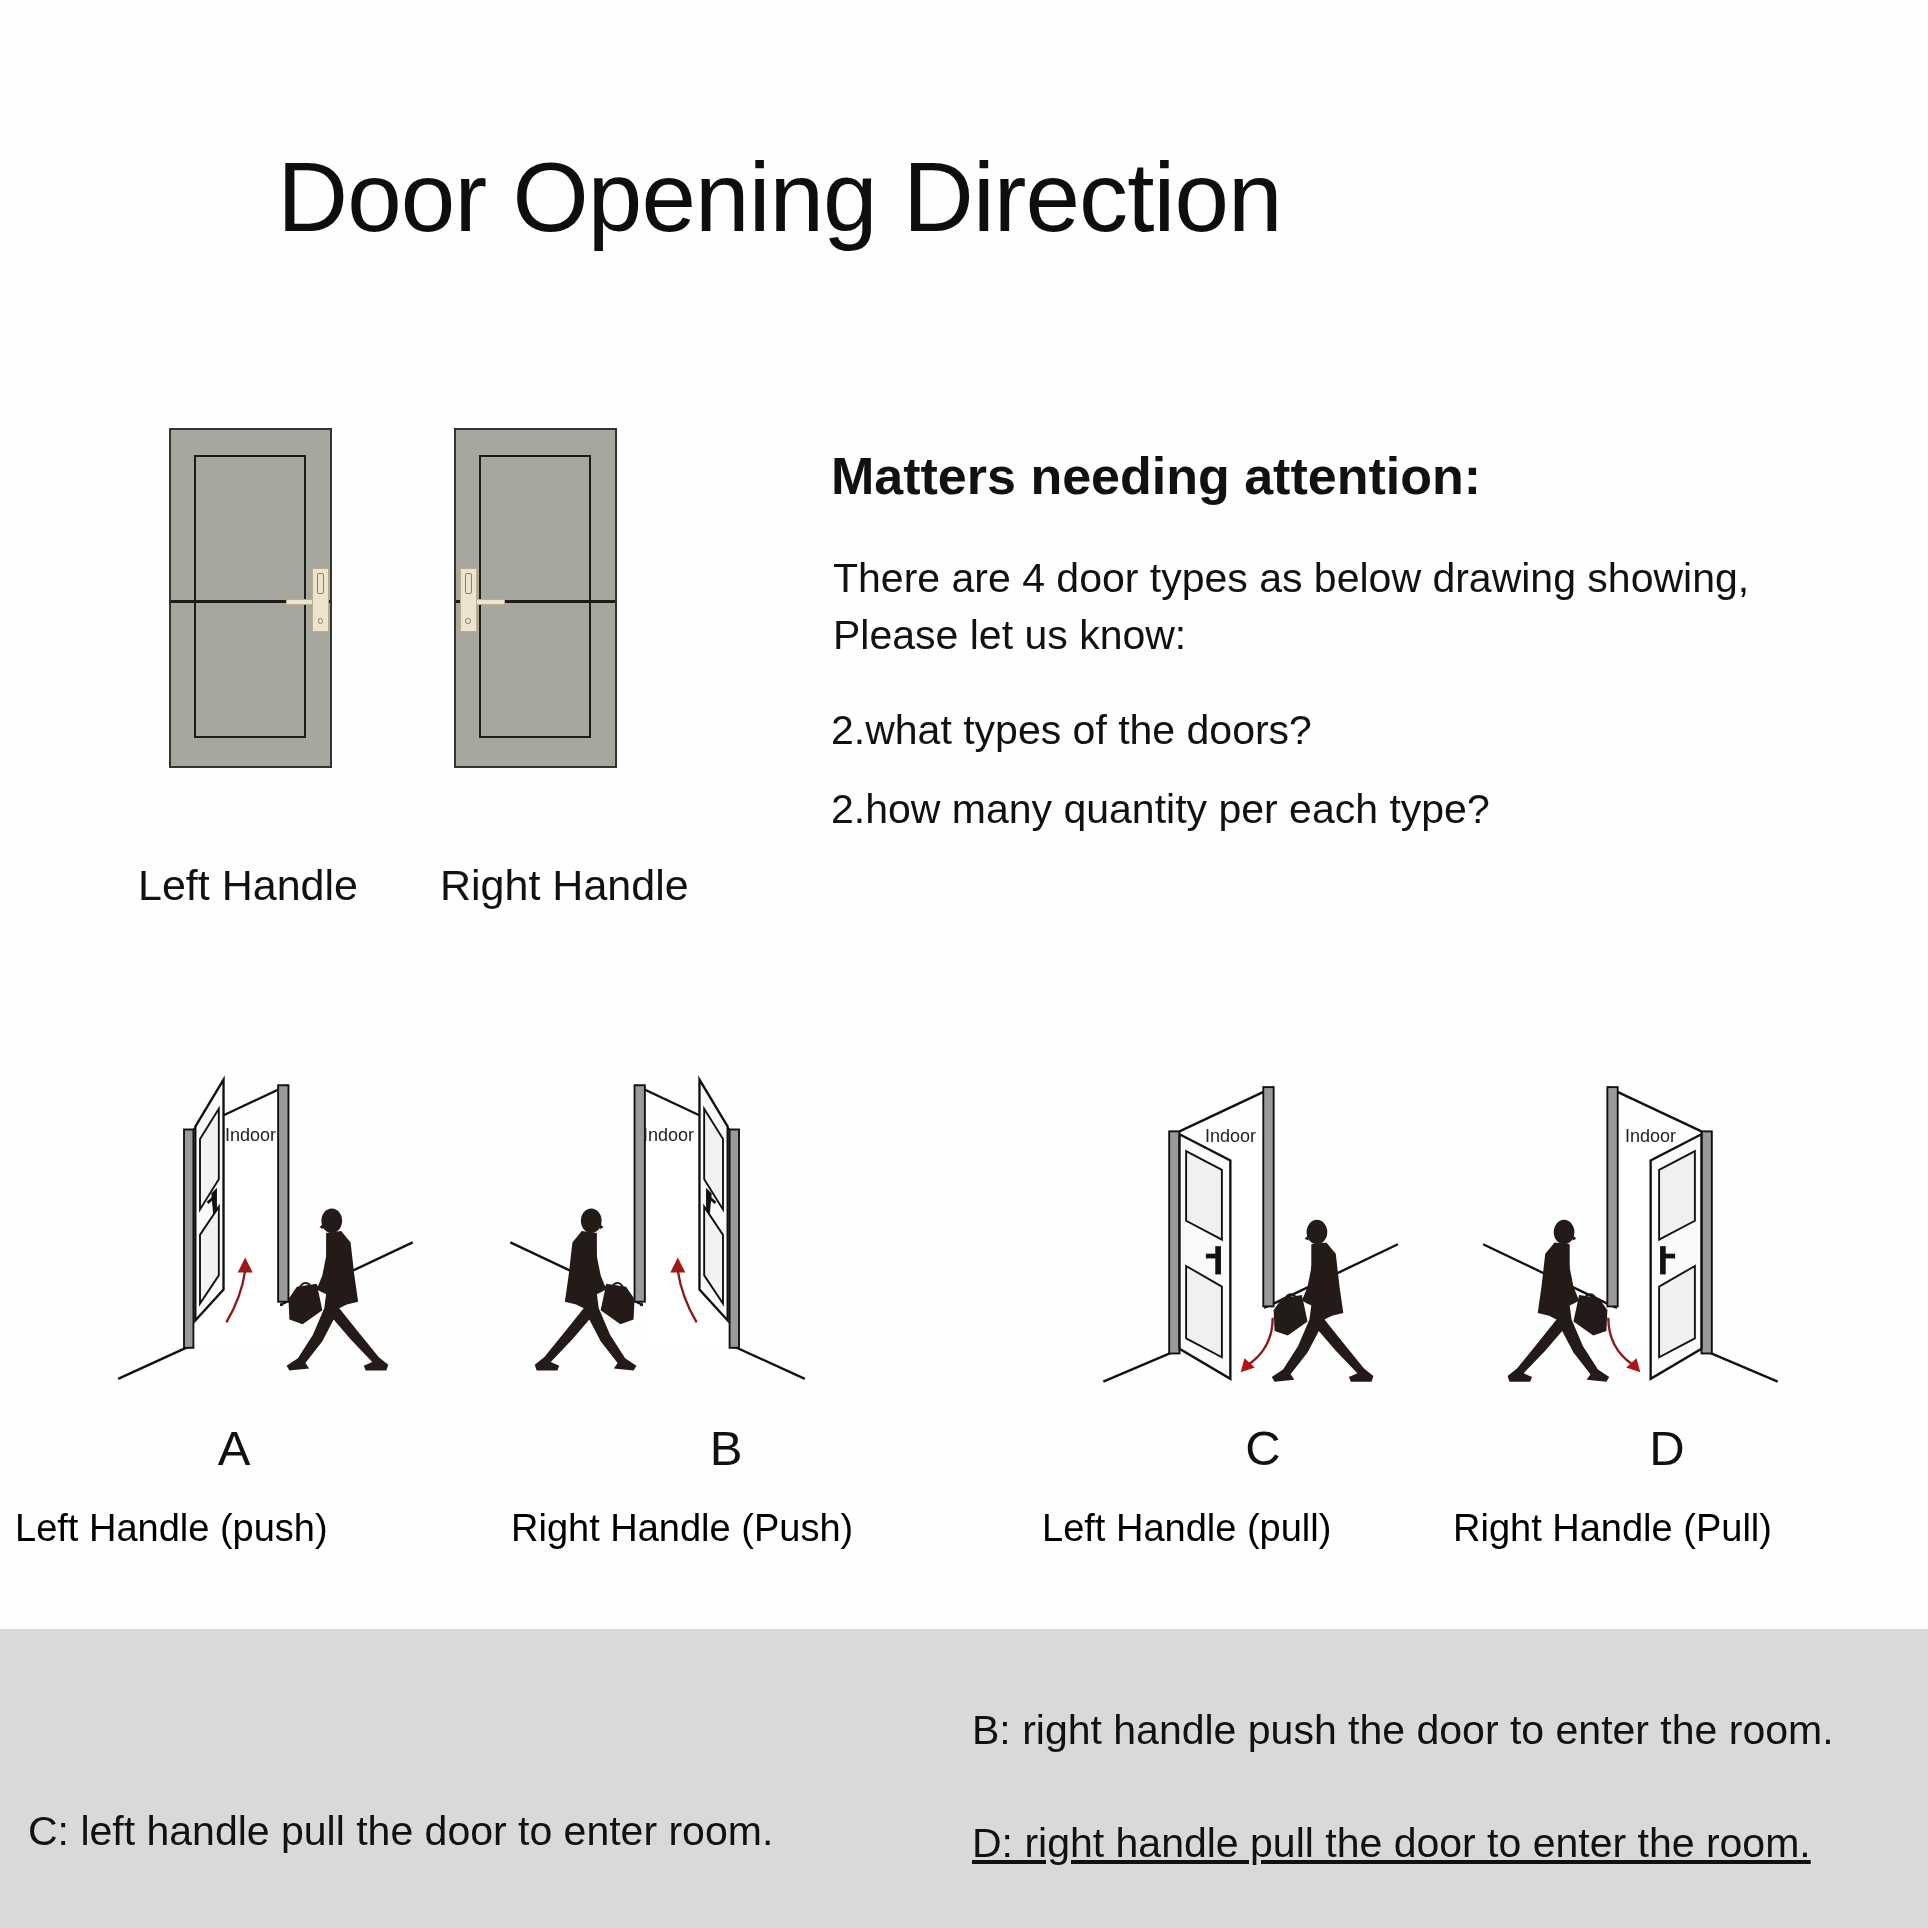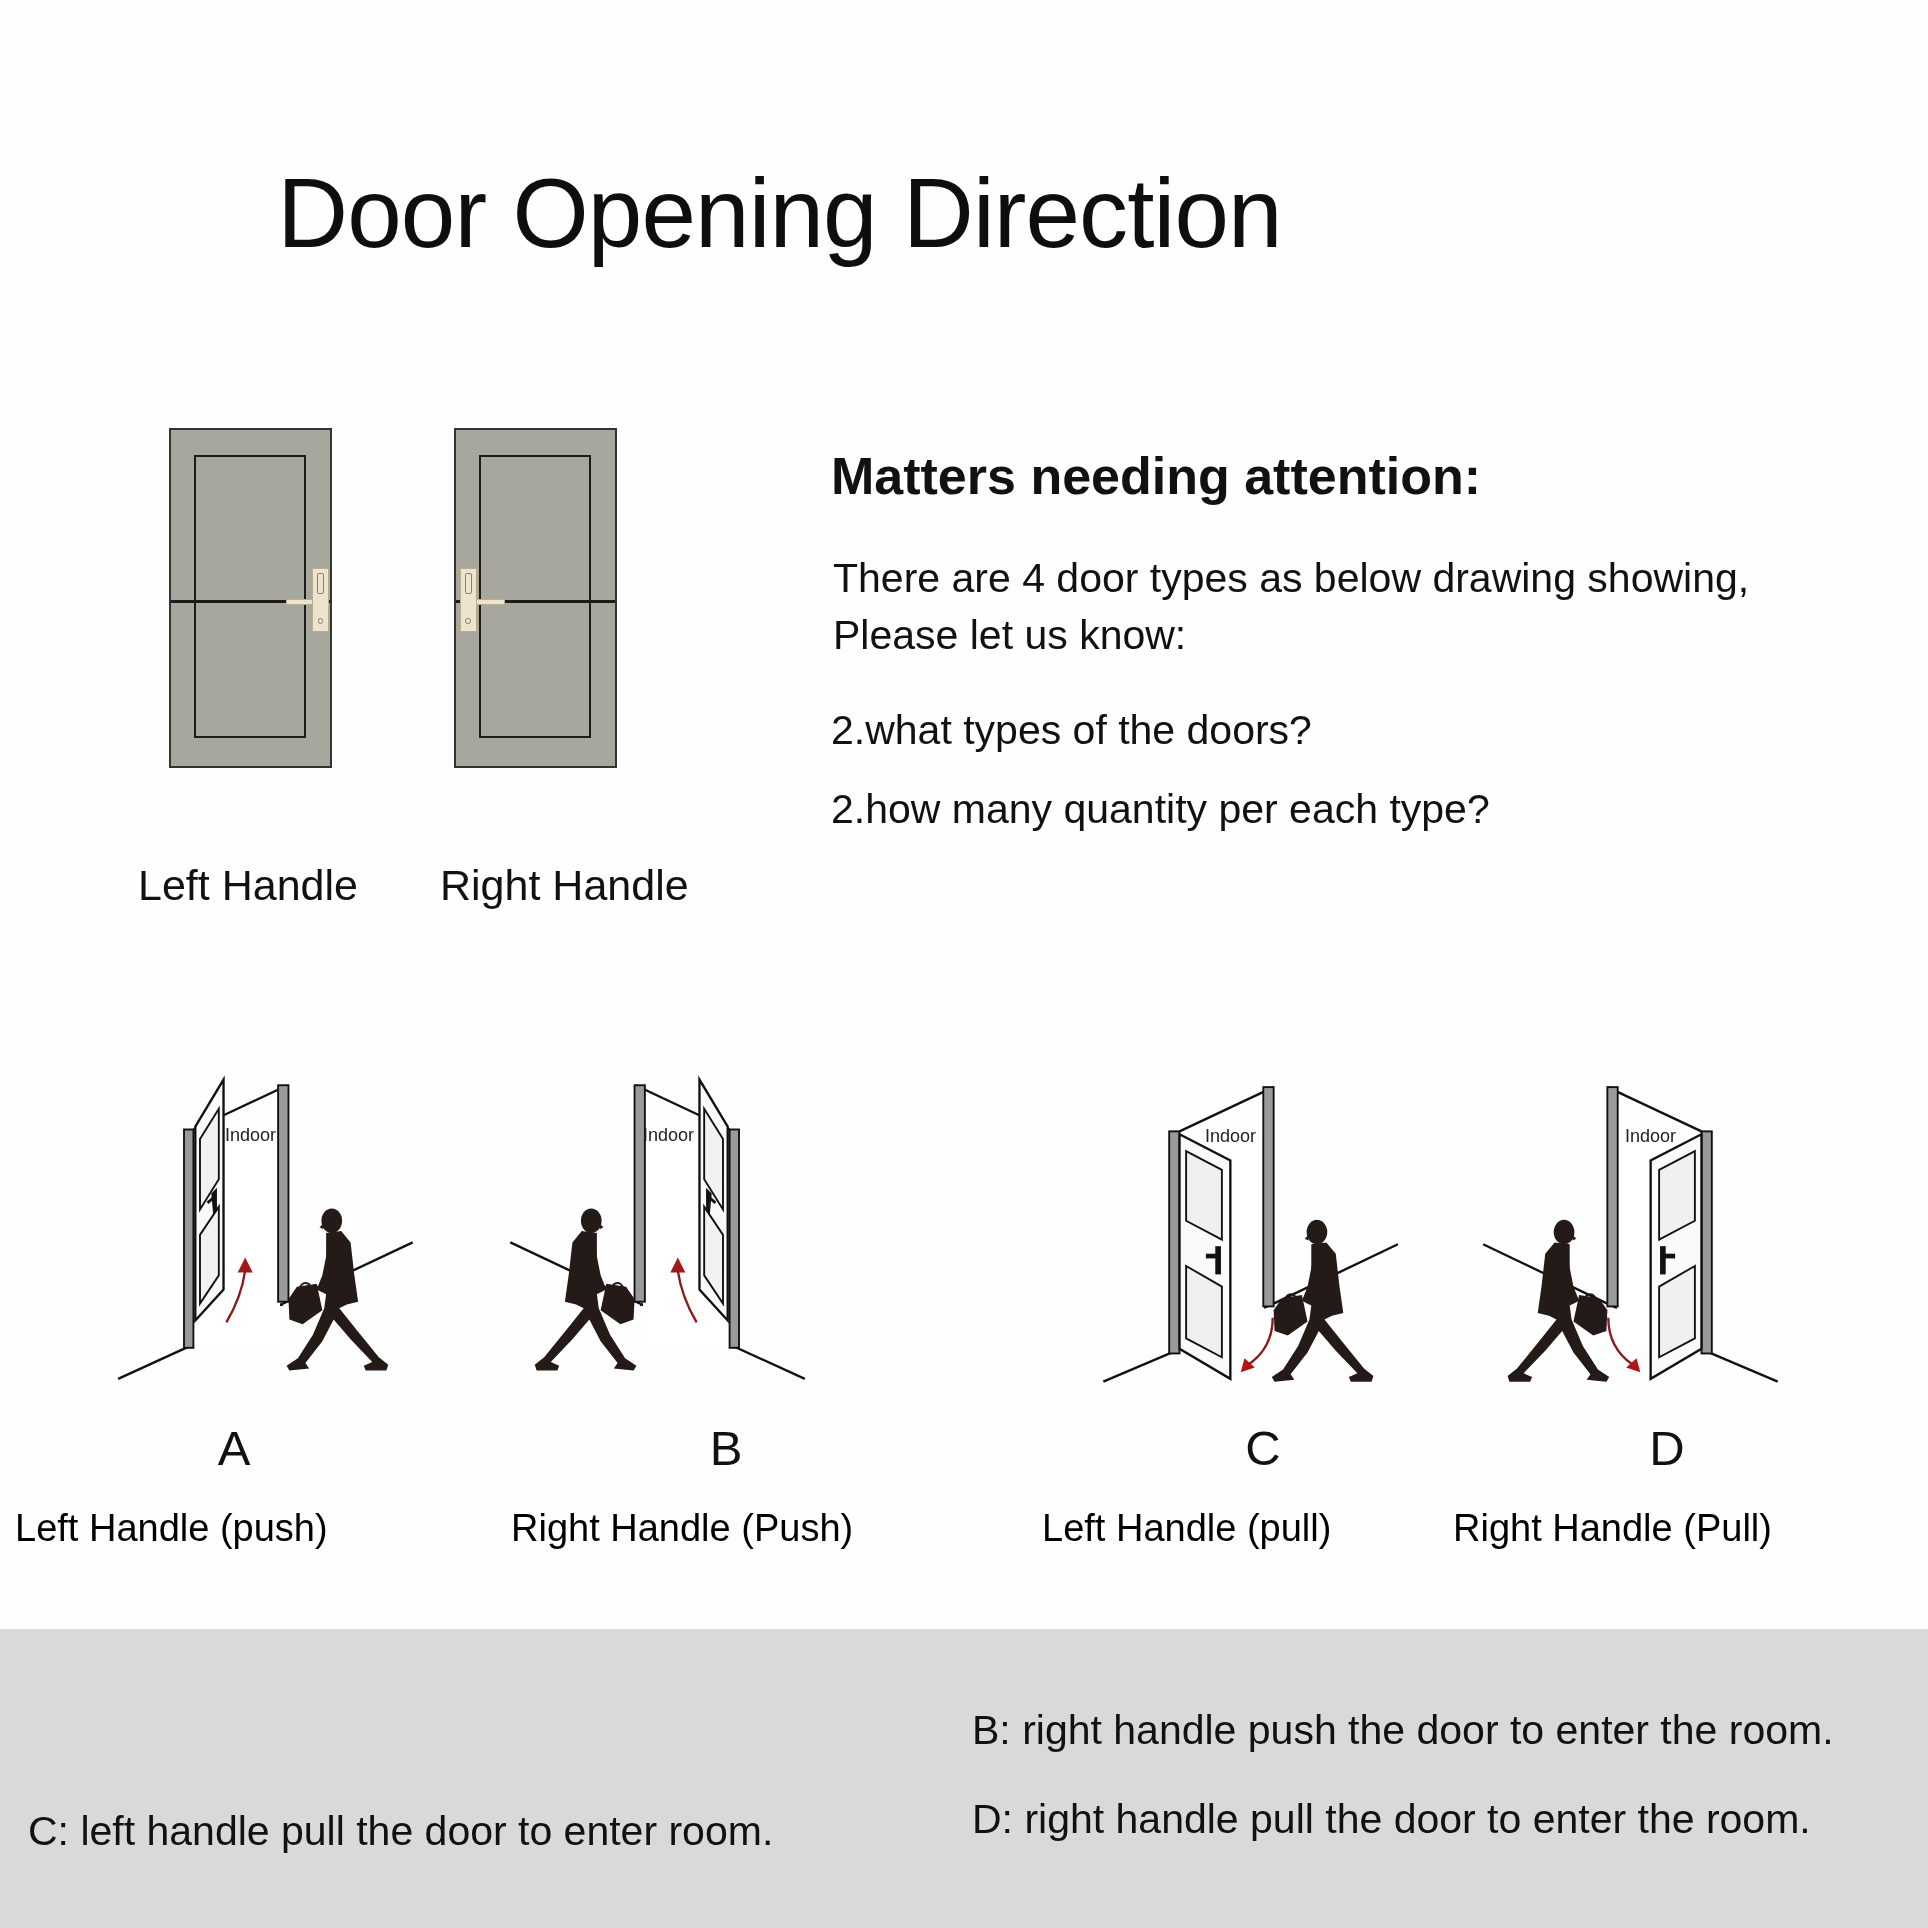--- a/index.html
+++ b/index.html
@@ -4,21 +4,21 @@
 <style>
   html, body { margin: 0; padding: 0; }
   body {
     width: 1928px; height: 1928px; position: relative; overflow: hidden;
     background: #fefefe;
     font-family: "Liberation Sans", sans-serif;
     color: #111;
   }
   .abs { position: absolute; }
   .title {
-    left: 0; width: 1559px; top: 157px; text-align: center;
+    left: 0; width: 1559px; top: 141px; text-align: center;
     font-size: 98px; line-height: 113px; letter-spacing: -0.9px; color: #0e0e0e;
   }
   
   .flat-door {
     width: 163px; height: 340px; top: 428px;
     background: #a7a79d; border: 2.8px solid #333; box-sizing: border-box;
   }
   .flat-door .panel {
     position: absolute; left: 22.6px; top: 25.4px; width: 112px; height: 283px;
     border: 2.8px solid #1c1c1c; box-sizing: border-box;
@@ -198,17 +198,17 @@
 <div class="abs scene-caption" style="left:1042px;">Left Handle (pull)</div>
 <div class="abs scene-caption" style="left:1453px;">Right Handle (Pull)</div>
 
 <div class="abs band">
   <div class="abs band-line" style="left:972px; top:77px;">
     <span>B:</span><span> right handle push the door to enter the room.</span>
   </div>
   <div class="abs band-line" style="left:28px; top:178px;">
     <span>C:</span><span> left handle pull the door to enter room.</span>
   </div>
-  <div class="abs band-line" style="left:972px; top:166px;">
+  <div class="abs band-line" style="left:972px; top:190px;text-decoration:underline;">
     <span>D:</span><span> right handle pull the door to enter the room.</span>
   </div>
 </div>
 
 
 </body></html>

